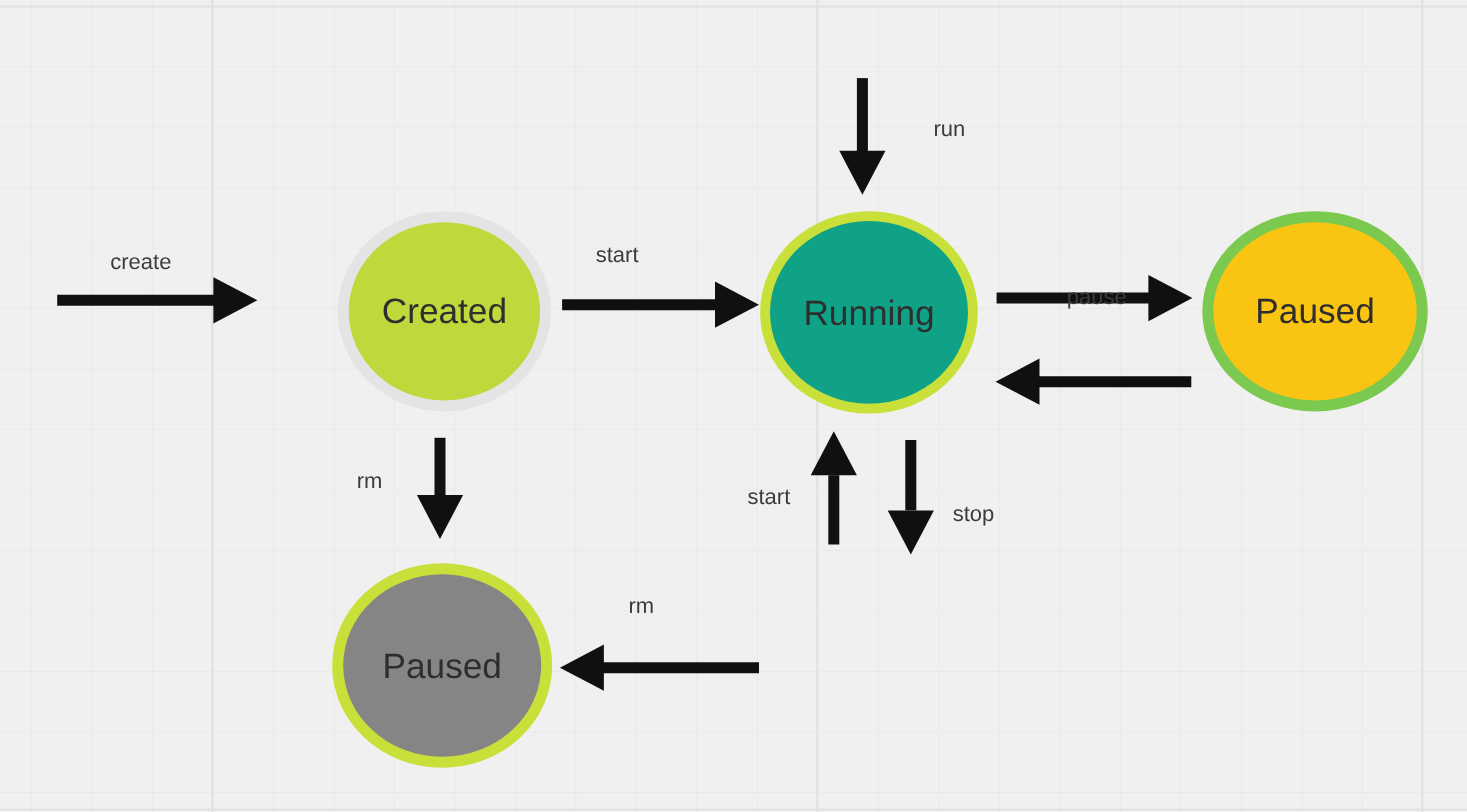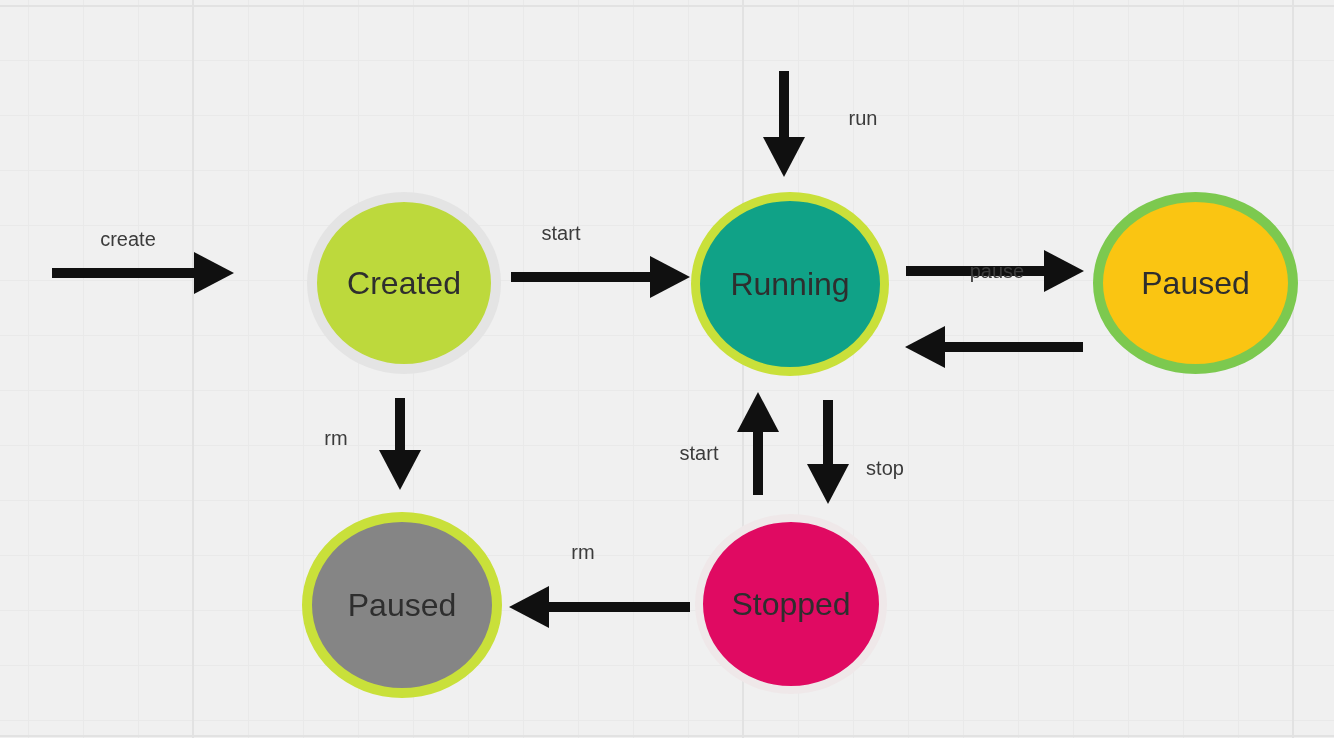--- a/index.html
+++ b/index.html
@@ -127,23 +127,20 @@
 
   <div class="state state-created" style="background-color: rgb(189, 217, 60); border-color: rgb(228, 228, 228); text-align: right;">
     <span class="state-label">Created</span>
   </div>
   <div class="state state-paused" style="background-color: rgb(250, 197, 18); border-color: rgb(124, 201, 79);">
     <span class="state-label">Paused</span>
   </div>
   <div class="state state-running" style="background-color: rgb(16, 162, 135); border-color: rgb(201, 224, 58);">
     <span class="state-label">Running</span>
   </div>
-  <div class="state state-stopped" style="background-color: rgb(224, 10, 98); border-color: rgb(239, 232, 233);">
-    <span class="state-label">Stopped</span>
-  </div>
   <div class="state state-deleted" style="background-color: rgb(133, 133, 133); border-color: rgb(201, 224, 58);">
     <span class="state-label">Paused</span>
   </div>
 
   <span class="edge-label lbl-create">create</span>
   <span class="edge-label lbl-start1">start</span>
   <span class="edge-label lbl-run">run</span>
   <span class="edge-label lbl-pause">pause</span>
   <span class="edge-label lbl-start2">start</span>
   <span class="edge-label lbl-stop">stop</span>

